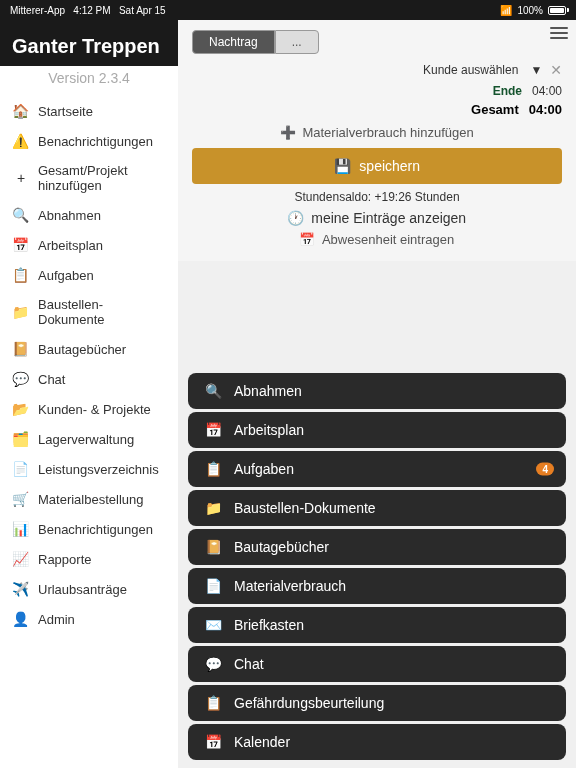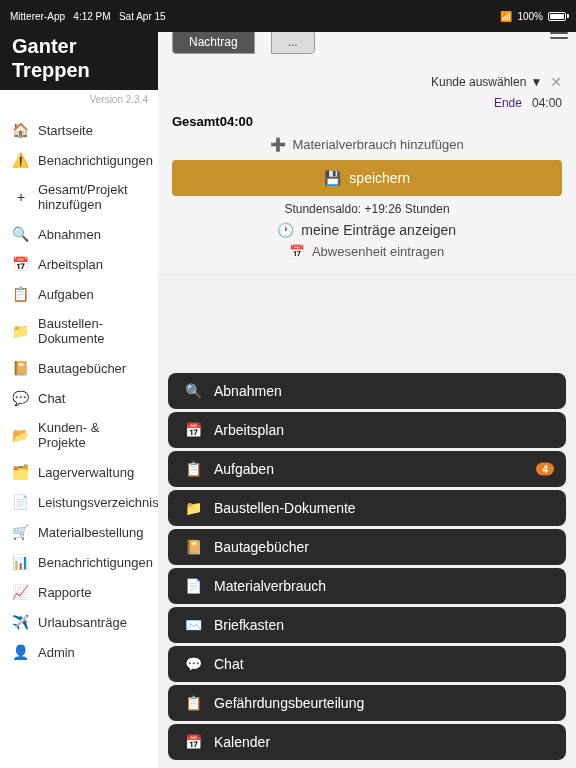--- a/index.html
+++ b/index.html
@@ -9,21 +9,21 @@
       font-family: -apple-system, BlinkMacSystemFont, 'Helvetica Neue', Arial, sans-serif;
       overflow: hidden;
       background: #f0f0f0;
       position: relative;
     }
 
     
     .status-bar {
       position: absolute;
       top: 0; left: 0; right: 0;
-      height: 32px;
+      height: 20px;
       background: #1a1a1a;
       display: flex;
       align-items: center;
       justify-content: space-between;
       padding: 0 10px;
       z-index: 100;
     }
     .status-bar-left {
       color: #fff;
       font-size: 10px;
@@ -64,42 +64,42 @@
 
     
     .app-container {
       position: absolute;
       top: 20px; left: 0; right: 0; bottom: 0;
       display: flex;
     }
 
     
     .sidebar {
-      width: 158px;
+      width: 178px;
       background: #fff;
       display: flex;
       flex-direction: column;
       flex-shrink: 0;
       overflow-y: auto;
       z-index: 50;
     }
     .sidebar-header {
       background: #1a1a1a;
       padding: 14px 12px 8px;
     }
     .sidebar-title {
       color: #fff;
       font-size: 20px;
       font-weight: bold;
       line-height: 1.2;
     }
     .sidebar-version {
       color: #aaa;
-      font-size: 10px;
-      text-align: right;
+      font-size: 14px;
+      text-align: center;
       padding: 4px 10px 6px;
     }
     .sidebar-nav {
       flex: 1;
       padding: 4px 0;
     }
     .nav-item {
       display: flex;
       align-items: center;
       gap: 8px;
@@ -136,22 +136,22 @@
     .form-area {
       position: absolute;
       top: 0; left: 0; right: 0;
       background: #f5f5f5;
       padding: 10px 14px;
     }
 
     
     .tab-row {
       display: flex;
-      gap: 16px;
-      margin-bottom: 20px;
+      gap: 0;
+      margin-bottom: 8px;
     }
     .tab-btn {
       padding: 4px 16px;
       font-size: 12px;
       border: 1px solid #999;
       cursor: pointer;
       background: #ddd;
       color: #555;
     }
     .tab-btn.active {
@@ -164,45 +164,46 @@
     .customer-row {
       display: flex;
       align-items: center;
       gap: 8px;
       margin-bottom: 6px;
       justify-content: flex-end;
     }
     .customer-select {
       display: flex;
       align-items: center;
-      gap: 4px;
+      gap: 12px;
       font-size: 12px;
       color: #333;
     }
     .close-x {
       color: #999;
       font-size: 14px;
       cursor: pointer;
     }
 
     .form-row {
       display: flex;
       justify-content: flex-end;
       align-items: center;
       gap: 10px;
       margin: 4px 0;
       font-size: 12px;
     }
-    .form-label { color: #4c1d95; }
+    .form-label { color: #14532d; font-weight: bold; }
     .form-value { color: #333; font-weight: 500; }
 
     .total-row {
       display: flex;
-      justify-content: flex-start;
-      align-items: center;
+      justify-content: flex-end;
+      align-items: center;
+      gap: 10px;
       margin: 4px 0;
       font-size: 13px;
       font-weight: bold;
     }
 
     .material-add {
       display: flex;
       align-items: center;
       gap: 6px;
       font-size: 13px;

